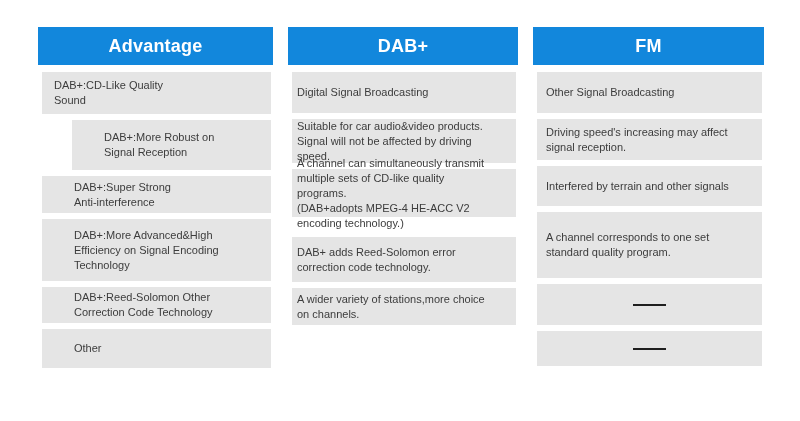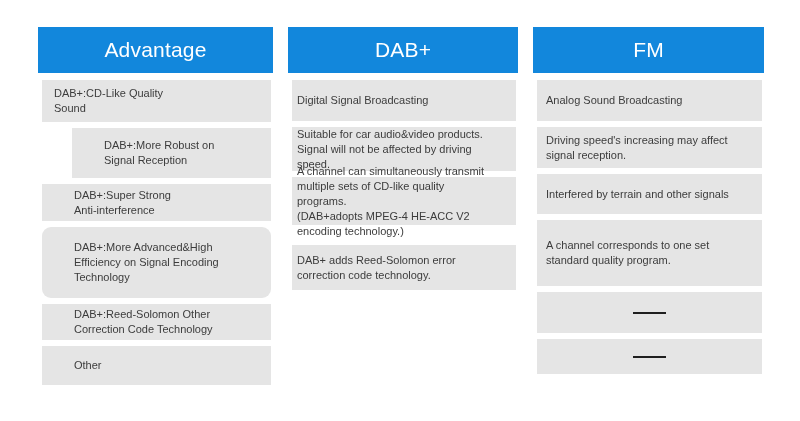--- a/index.html
+++ b/index.html
@@ -14,25 +14,25 @@
     width: 800px;
     height: 421px;
     background: #ffffff;
     overflow: hidden;
   }
   .col {
     position: absolute;
     top: 27px;
   }
   .col-header {
-    height: 46px;
+    height: 38px;
     background: var(--header-bg, #1287dc);
     color: var(--header-text, #ffffff);
-    font-size: 21px;
-    font-weight: 400;
+    font-size: 18px;
+    font-weight: 700;
     display: flex;
     align-items: center;
     justify-content: center;
     letter-spacing: 0.2px;
   }
   .cell {
     background: var(--cell-bg, #e5e5e5);
     margin: 6px 2px 0 4px;
     display: flex;
     align-items: center;
@@ -59,43 +59,45 @@
 <div class="page">
   <div class="table">
       <div class="col" style="left: 38px; width: 235px;">
         <div class="col-header">Advantage</div>
         <div class="cell pad-0" style="height: 42px; padding-left: 12px;">DAB+:CD-Like Quality
 Sound</div>
         <div class="cell pad-0" style="height: 50px; margin-left: 34px;">DAB+:More Robust on
 Signal Reception</div>
         <div class="cell pad-0" style="height: 37px;">DAB+:Super Strong
 Anti-interference</div>
-        <div class="cell pad-0" style="height: 71px; border-radius: 9px;">DAB+:More Advanced&amp;High
+        <div class="cell pad-0" style="height: 62px;">DAB+:More Advanced&amp;High
 Efficiency on Signal Encoding
 Technology</div>
         <div class="cell pad-0" style="height: 36px;">DAB+:Reed-Solomon Other
 Correction Code Technology</div>
         <div class="cell pad-0" style="height: 39px;">Other</div>
       </div>
       <div class="col" style="left: 288px; width: 230px;">
         <div class="col-header">DAB+</div>
         <div class="cell pad-1" style="height: 41px;">Digital Signal Broadcasting</div>
         <div class="cell pad-1" style="height: 44px;">Suitable for car audio&amp;video products.
 Signal will not be affected by driving
 speed.</div>
         <div class="cell pad-1" style="height: 48px;">A channel can simultaneously transmit
 multiple sets of CD-like quality programs.
 (DAB+adopts MPEG-4 HE-ACC V2
 encoding technology.)</div>
         <div class="cell pad-1" style="height: 45px; margin-top: 20px;">DAB+ adds Reed-Solomon error
 correction code technology.</div>
+        <div class="cell pad-1" style="height: 37px;">A wider variety of stations,more choice
+on channels.</div>
       </div>
       <div class="col" style="left: 533px; width: 231px;">
         <div class="col-header">FM</div>
-        <div class="cell pad-2" style="height: 41px;">Analog Sound Broadcasting</div>
+        <div class="cell pad-2" style="height: 41px;">Other Signal Broadcasting</div>
         <div class="cell pad-2" style="height: 41px;">Driving speed's increasing may affect
 signal reception.</div>
         <div class="cell pad-2" style="height: 40px;">Interfered by terrain and other signals</div>
         <div class="cell pad-2" style="height: 66px;">A channel corresponds to one set
 standard quality program.</div>
         <div class="cell pad-2 center" style="height: 41px;"><span class="dash"></span></div>
         <div class="cell pad-2 center" style="height: 35px;"><span class="dash"></span></div>
       </div>
     </div>
 </div>

